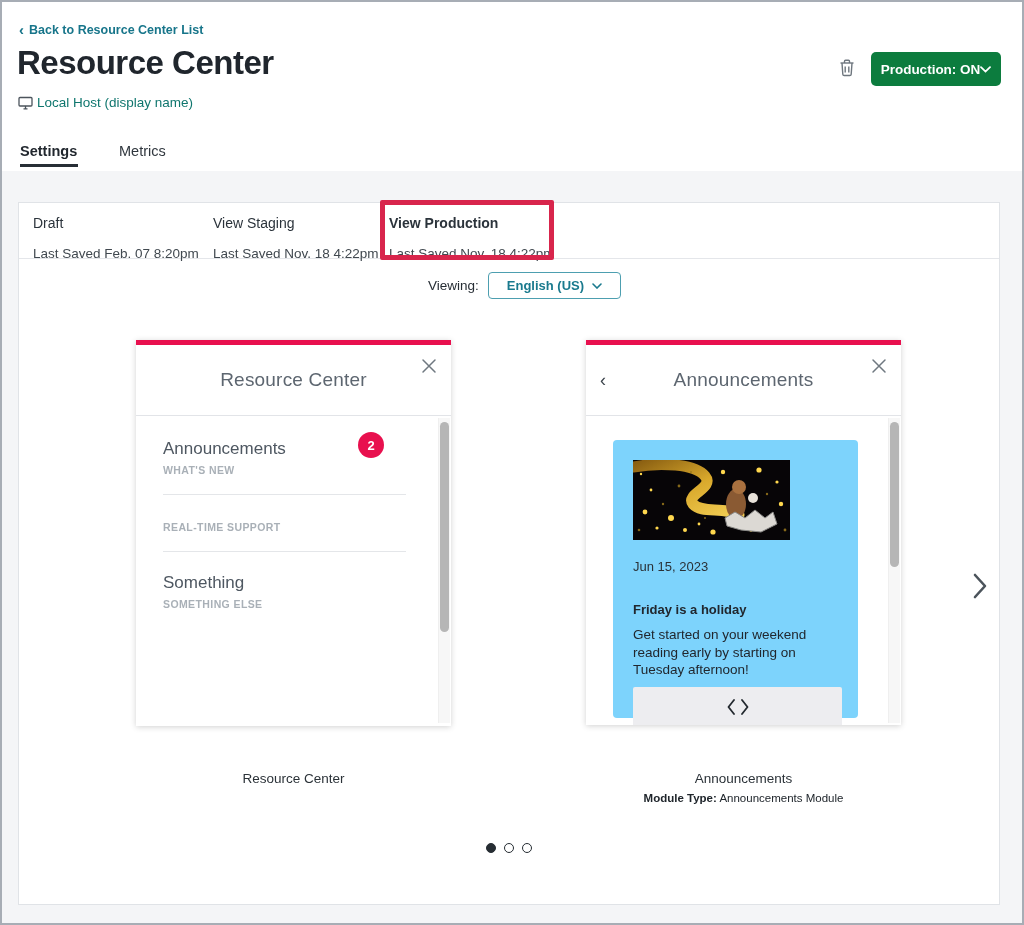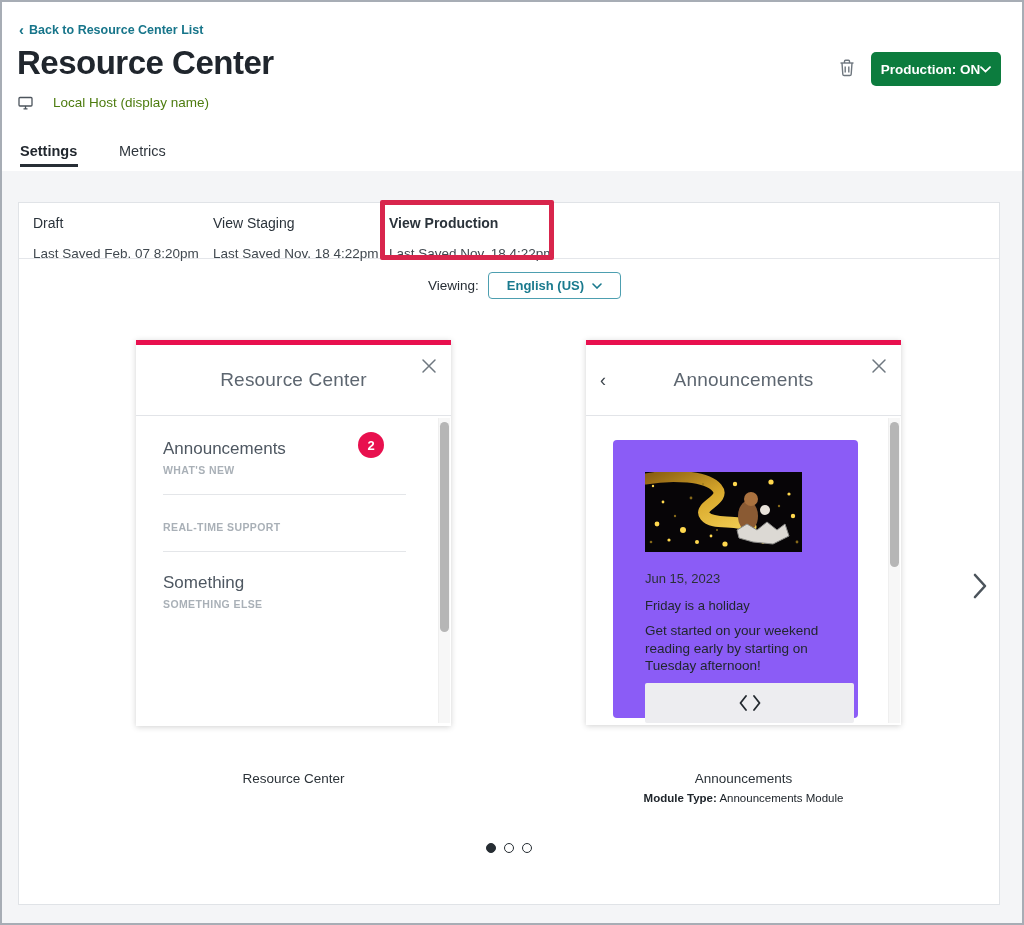--- a/index.html
+++ b/index.html
@@ -17,22 +17,22 @@
     display:flex; align-items:center; gap:5px;
     color:#17758a; font-size:12.5px; font-weight:bold; text-decoration:none; cursor:pointer;
   }
   .back-chev{ font-size:15px; line-height:1; margin-top:-2px; }
   .page-title{
     position:absolute; left:15px; top:42px;
     font-size:33px; font-weight:800; color:#20262d; letter-spacing:-0.5px;
   }
   .host-row{
     position:absolute; left:16px; top:93px;
-    display:flex; align-items:center; gap:20px;
-    font-size:13.5px; color:#4d7c0f;
+    display:flex; align-items:center; gap:4px;
+    font-size:13.5px; color:#0f766e;
   }
   .trash-btn{
     position:absolute; left:835px; top:55px;
     background:none; border:none; cursor:pointer; color:#6e767e; padding:2px;
   }
   .prod-btn{
     position:absolute; left:869px; top:50px; width:130px; height:34px;
     background:#0c7c3e; border:none; border-radius:5px; cursor:pointer;
     color:#fff; font-size:13.5px; font-weight:bold; font-family:inherit;
     display:flex; align-items:center; justify-content:center; 
@@ -128,25 +128,25 @@
   }
   .rc-badge{
     position:absolute; right:22px; top:14px; width:26px; height:26px; border-radius:50%;
     background:#e8104e; color:#fff; font-size:13px; font-weight:bold;
     display:flex; align-items:center; justify-content:center;
   }
 
   
   .ann-card{
     position:relative; margin:24px 0 0 27px; width:245px; height:278px;
-    background:#8b5cf6; border-radius:4px; padding:32px; cursor:pointer;
+    background:#7dd3fc; border-radius:4px; padding:20px; cursor:pointer;
   }
   .ann-img{ width:157px; height:80px; display:block; }
   .ann-date{ margin-top:19px; font-size:13px; color:#2a3137; }
-  .ann-headline{ margin-top:12px; font-size:13px; font-weight:normal; color:#21272e; }
+  .ann-headline{ margin-top:28px; font-size:13px; font-weight:bold; color:#21272e; }
   .ann-body{ margin-top:9px; font-size:13.5px; line-height:1.3; color:#21272e; width:210px; }
   .ann-embed{
     margin-top:8px; width:209px; height:40px; background:#ededf0; border-radius:2px;
     display:flex; align-items:center; justify-content:center; color:#23292f;
   }
 
   
   .next-btn{
     position:absolute; left:950px; top:368px; background:none; border:none; cursor:pointer;
     color:#4b535b; padding:2px; line-height:0;

